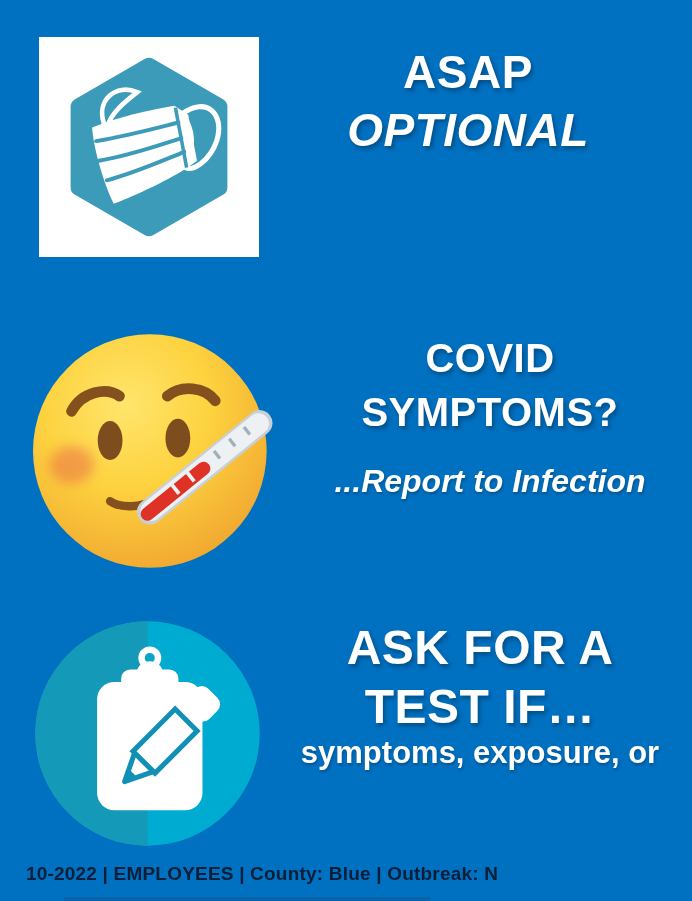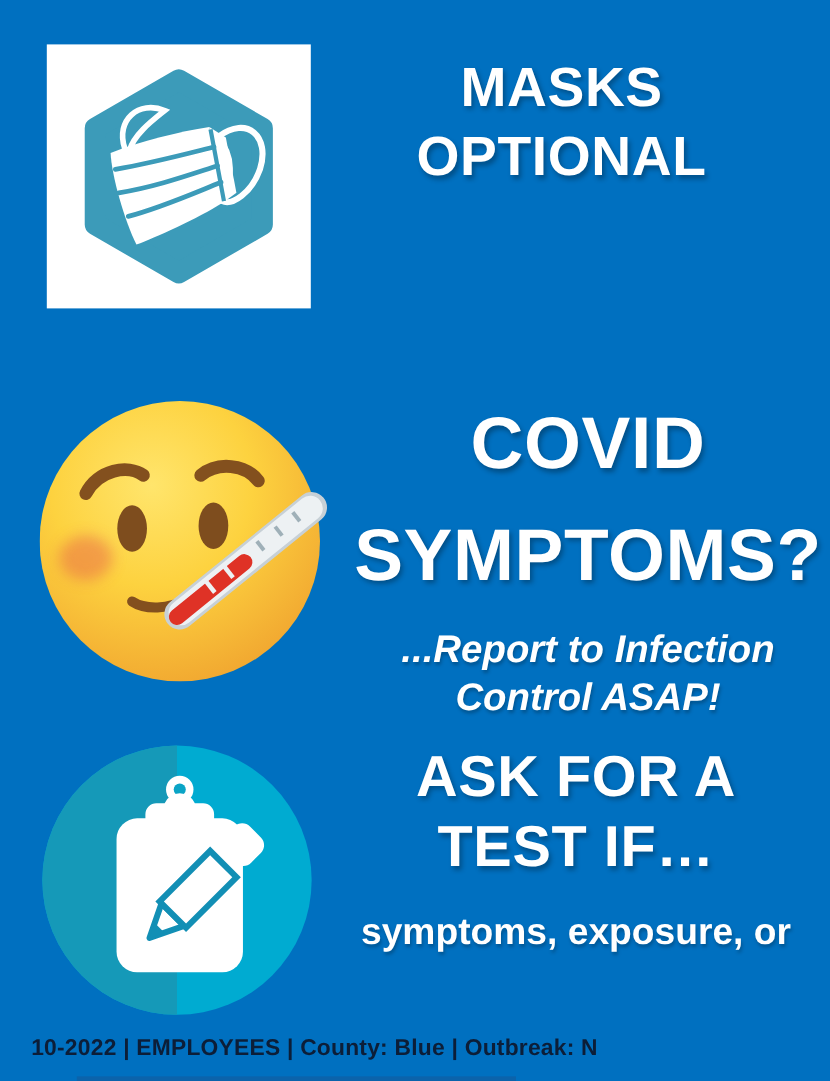--- a/index.html
+++ b/index.html
@@ -39,34 +39,34 @@
     text-shadow: 2px 3px 4px rgba(0,0,0,0.30);
   }
   .sub-line {
     font-weight: 700;
     white-space: nowrap;
     text-shadow: 1px 2px 3px rgba(0,0,0,0.25);
   }
 
   .col-masks { left: 248px; top: 48px; width: 440px; }
   .col-masks .title-line { font-size: 46px; }
-  .col-masks .t2 { margin-top: 9px; }
+  .col-masks .t2 { margin-top: 9px; font-style: italic; }
   .col-masks .subs { margin-top: 18px; }
   .col-masks .sub-line { font-size: 20px; line-height: 26px; font-style: italic; }
 
   .col-covid { left: 288px; top: 337px; width: 404px; }
-  .col-covid .title-line { font-size: 61px; }
-  .col-covid .t2 { margin-top: 28px; }
+  .col-covid .title-line { font-size: 40px; }
+  .col-covid .t2 { margin-top: 12px; }
   .col-covid .subs { margin-top: 27px; font-style: italic; }
   .col-covid .sub-line { font-size: 32px; line-height: 40px; }
 
   .col-test { left: 268px; top: 623px; width: 424px; }
   .col-test .title-line { font-size: 48px; }
   .col-test .t2 { margin-top: 8px; }
-  .col-test .subs { margin-top: 24px; }
+  .col-test .subs { }
   .col-test .sub-line { font-size: 31px; line-height: 40px; }
 
   
   .footer-line {
     left: 26px; top: 863px;
     color: #0C1E38;
     font-size: 19px;
     font-weight: 600;
     letter-spacing: 0.2px;
     white-space: nowrap;
@@ -94,21 +94,21 @@
       <path d="M63,29 L70,33.5 L74.5,57 L69,61 Z" fill="#ffffff"></path>
       <line x1="63.5" y1="30" x2="69.2" y2="60.5" stroke="#3C9BB9" stroke-width="1.8"></line>
 
       <path d="M23,47 C38,44.5 53,40.5 65,37.5" stroke="#3C9BB9" stroke-width="2" fill="none" stroke-linecap="round"></path>
       <path d="M24.5,57 C40,54.5 54,49.5 66.5,45.5" stroke="#3C9BB9" stroke-width="2" fill="none" stroke-linecap="round"></path>
       <path d="M28.5,67 C42,63.5 55.5,57.5 68,52.5" stroke="#3C9BB9" stroke-width="2" fill="none" stroke-linecap="round"></path>
     </svg>
   </div>
 
   <div class="abs txt col-masks">
-    <div class="title-line">MASKS</div>
+    <div class="title-line">ASAP</div>
     <div class="title-line t2">OPTIONAL</div>
   </div>
 
   <div class="abs emoji-box">
     <svg viewBox="0 0 104 100" aria-hidden="true">
       <defs>
         <radialGradient id="faceGrad" cx="40%" cy="30%" r="80%">
           <stop offset="0%" stop-color="#FFE56C"></stop>
           <stop offset="45%" stop-color="#FDD23F"></stop>
           <stop offset="100%" stop-color="#EFA02E"></stop>
@@ -142,21 +142,20 @@
         <line x1="90.3" y1="39.7" x2="92.8" y2="42.9" stroke="#9FB0B8" stroke-width="1.4"></line>
       </g>
     </svg>
   </div>
 
   <div class="abs txt col-covid">
     <div class="title-line">COVID</div>
     <div class="title-line t2">SYMPTOMS?</div>
     <div class="subs">
       <div class="sub-line">...Report to Infection</div>
-      <div class="sub-line">Control ASAP!</div>
     </div>
   </div>
 
   <div class="abs circle-box">
     <svg viewBox="0 0 100 100" aria-hidden="true">
       <circle cx="50" cy="50" r="49" fill="#00ABD1"></circle>
       <path d="M50,1 A49,49 0 0 0 50,99 Z" fill="#1599B8"></path>
 
       <circle cx="51" cy="17" r="5" fill="#ffffff"></circle>
       <circle cx="51" cy="17" r="2.2" fill="#0AA4C6"></circle>

